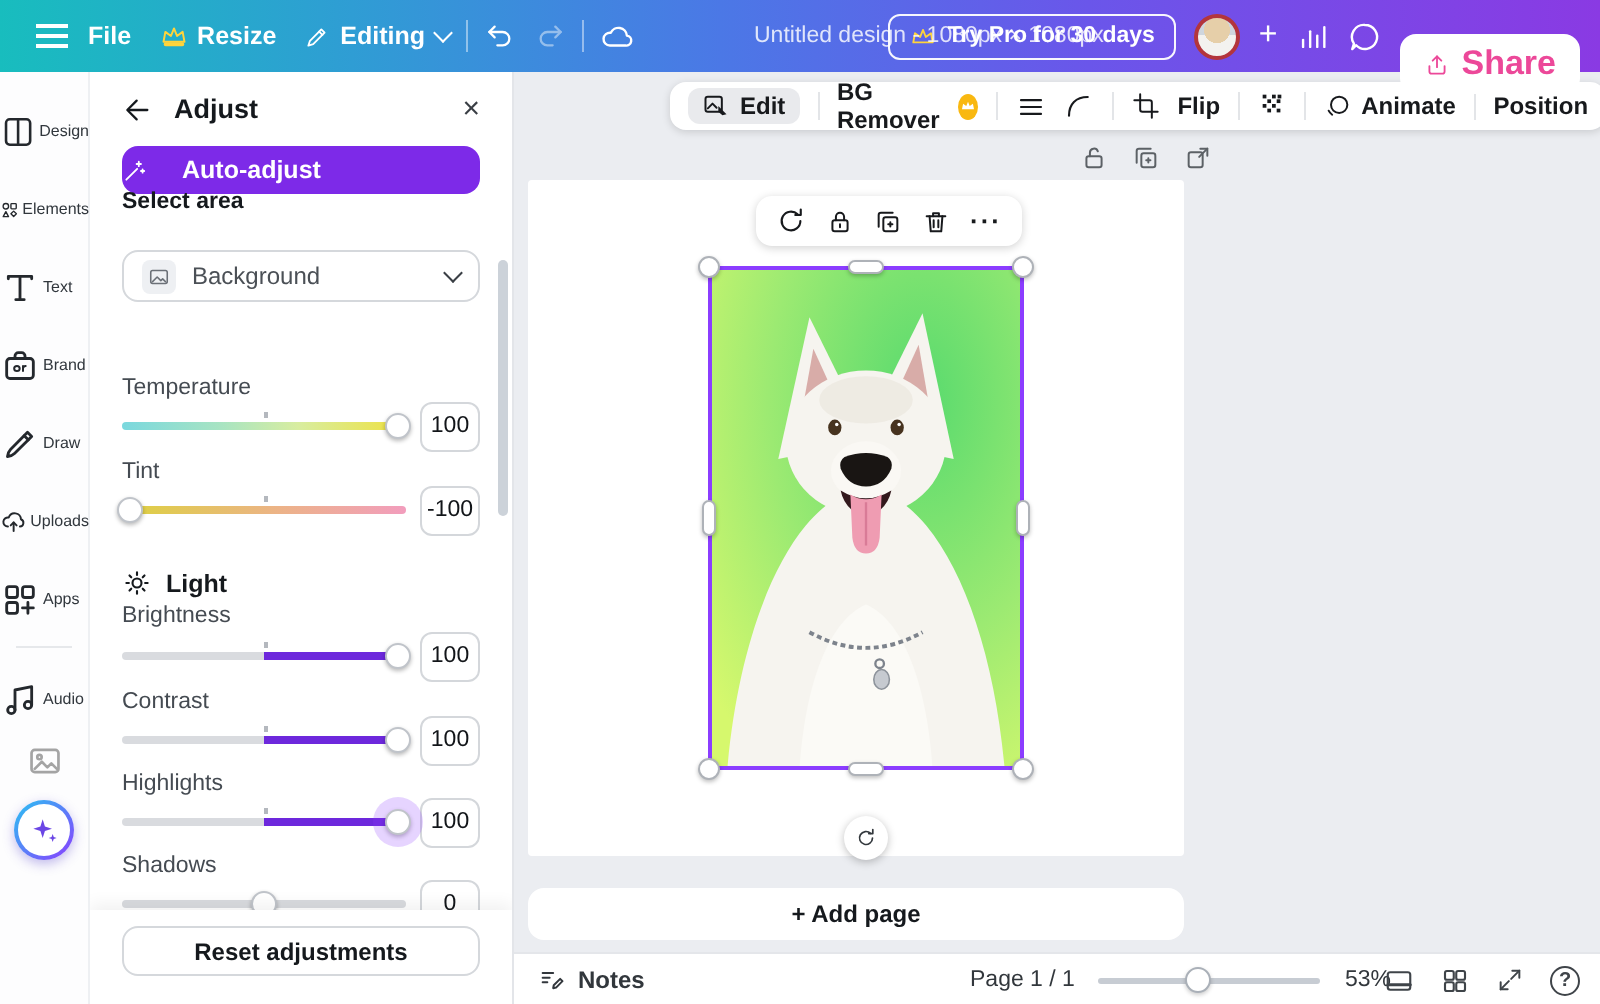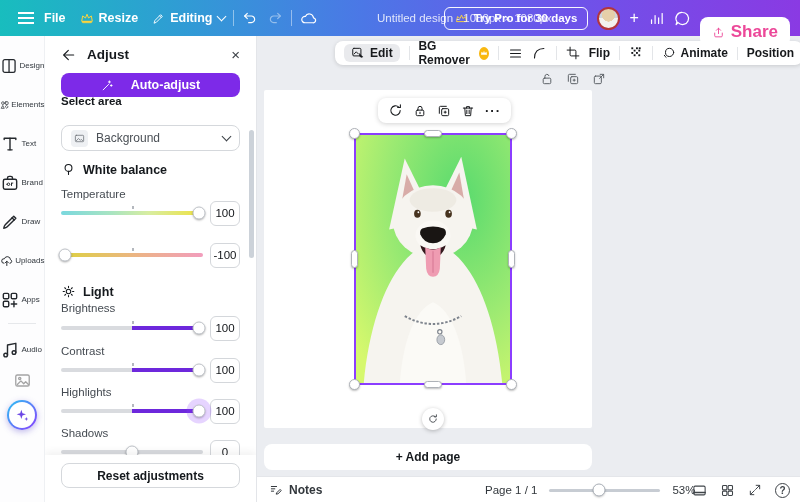--- a/index.html
+++ b/index.html
@@ -42,21 +42,21 @@
   .magic-inner { width:100%; height:100%; border-radius:50%; background:#fff; display:flex; align-items:center; justify-content:center; color:#6b46e5; }
 
   
   .panel { position:absolute; left:45px; top:36px; width:212px; height:466px; background:#fff;
     border-right:1px solid #e3e5e9; z-index:19; overflow:hidden; }
   .p-abs { position:absolute; left:16px; right:16px; }
   .p-head { top:10px; display:flex; align-items:center; gap:10px; color:#15191d; }
   .p-title { font-size:13.5px; font-weight:700; }
   .p-close { margin-left:auto; font-size:15px; color:#3a3f45; }
   .auto-btn { top:37px; height:24px; background:#7d2ae8; border-radius:8px; color:#fff;
-    display:flex; align-items:center; justify-content:center; gap:17px; font-size:12.5px; font-weight:700; }
+    display:flex; align-items:center; gap:17px; font-size:12.5px; font-weight:700; }
   .sec-label { font-size:11.5px; font-weight:700; color:#15191d; }
   .dropdown { top:89px; height:26px; border:1px solid #d5d8dc; border-radius:8px; background:#fff;
     display:flex; align-items:center; gap:8px; padding:0 9px; font-size:12px; color:#4b5056; }
   .dd-thumb { width:17px; height:17px; border-radius:4px; background:#eef0f3; display:flex; align-items:center; justify-content:center; color:#6b7077; }
   .chev { width:7px; height:7px; border-right:1.6px solid #3a3f45; border-bottom:1.6px solid #3a3f45; transform:rotate(45deg); margin-left:auto; margin-top:-3px; }
   .sec-head { display:flex; align-items:center; gap:7px; font-size:12.5px; font-weight:700; color:#15191d; }
   .sl-label { font-size:11.5px; color:#454b52; }
   .slider-row { display:flex; align-items:center; gap:7px; height:26px; }
   .track { position:relative; flex:1; height:4px; border-radius:2px; }
   .tick { position:absolute; left:50%; top:-5px; width:2px; height:3px; background:#b4b8be; }
@@ -307,37 +307,31 @@
       <span class="dd-thumb">
         <svg class="i" width="11" height="11" viewBox="0 0 24 24" stroke-width="2.2">
             <rect x="3" y="5" width="18" height="14" rx="2"></rect>
             <path d="M5 17l5-5 4 4 2-2 3 3"></path>
           </svg>
       </span>
       <span>Background</span>
       <span class="chev"></span>
     </div>
 
-    <div class="p-abs sec-head" style="top:126px">
-      <svg class="i" width="15" height="15" viewBox="0 0 24 24" stroke="#15191d">
-          <circle cx="12" cy="9.5" r="5.5"></circle>
-          <path d="M12 15v5"></path>
-        </svg>
-      <span>White balance</span>
-    </div>
 
     <div class="p-abs sl-label" style="top:152px">Temperature</div>
     <div class="p-abs slider-row" style="top:164px">
       <div class="track" style="background:linear-gradient(90deg,#7ad8de,#a8e4c2 35%,#d8eda0 62%,#efe13e)">
         <span class="tick"></span>
         <span class="handle" style="left:97%"></span>
       </div>
       <div class="valbox">100</div>
     </div>
 
+    <div class="p-abs sl-label" style="top:194px">Tint</div>
     <div class="p-abs slider-row" style="top:206px">
       <div class="track" style="background:linear-gradient(90deg,#ddd23f,#ecb387 55%,#f29dbd)">
         <span class="tick"></span>
         <span class="handle" style="left:3%"></span>
       </div>
       <div class="valbox">-100</div>
     </div>
 
     <div class="p-abs sec-head" style="top:248px">
       <svg class="i" width="15" height="15" viewBox="0 0 24 24" stroke="#15191d">

